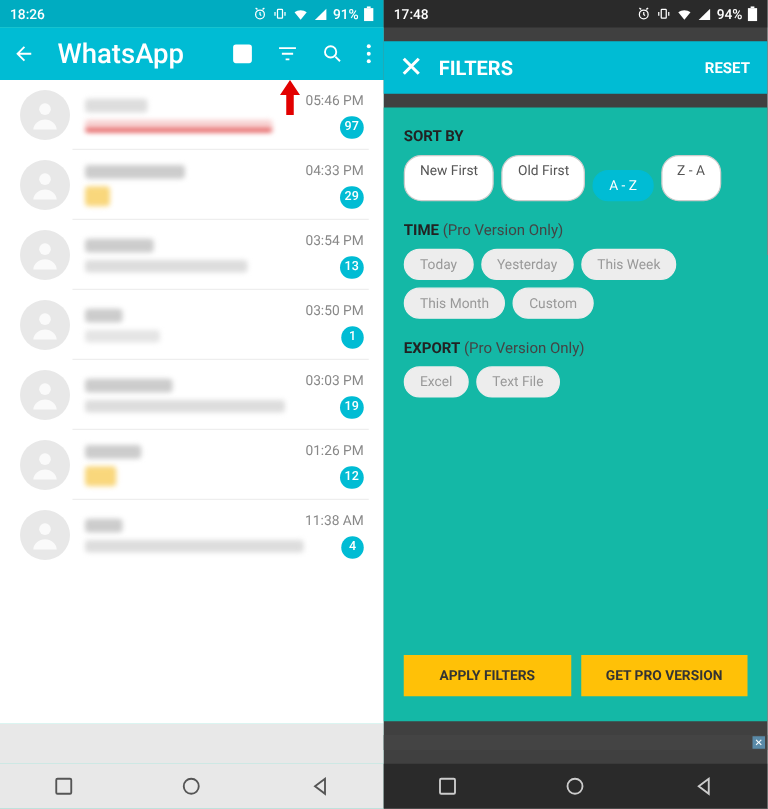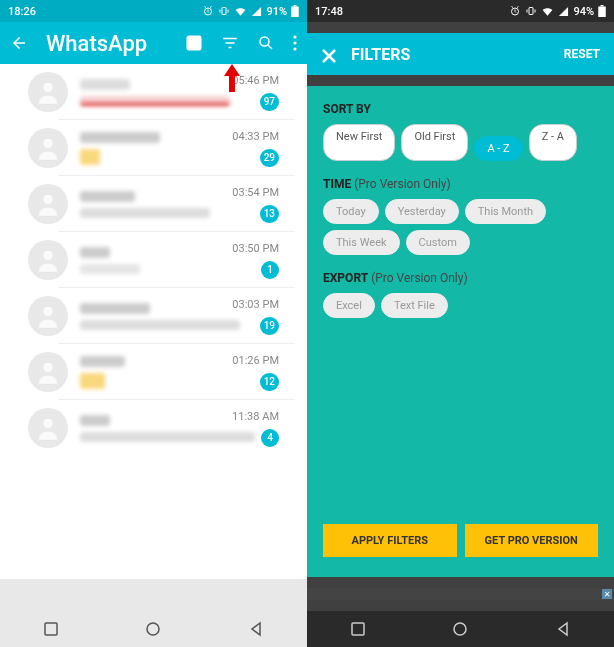--- a/index.html
+++ b/index.html
@@ -14,27 +14,27 @@
   .status-right svg, .status-right span.icon { color: #fff; }
   
   
   .app-bar { height: 42px; background: #00bcd4; display: flex; align-items: center; padding: 0 10px; color: #fff; }
   .app-bar .title { font-size: 22px; font-weight: 500; margin-left: 18px; flex: 1; }
   .app-bar .actions { display: flex; align-items: center; gap: 18px; }
   .app-bar svg { fill: #fff; }
   
   
   .filter-bar { height: 42px; background: #00bcd4; display: flex; align-items: center; padding: 0 14px; color: #fff; justify-content: space-between; }
-  .filter-bar .left { display: flex; align-items: flex-end; gap: 14px; }
+  .filter-bar .left { display: flex; align-items: flex-start; gap: 14px; }
   .filter-bar .title { font-size: 16px; font-weight: 700; }
   .filter-bar .reset { font-size: 12px; font-weight: 700; }
   
   
   .chat-list { flex: 1; overflow: hidden; background: #fff; }
-  .chat-item { display: flex; align-items: center; padding: 8px 28px; position: relative; }
+  .chat-item { display: flex; align-items: center; padding: 8px 16px; position: relative; }
   .chat-item:not(:last-child)::after { content: ""; position: absolute; bottom: 0; left: 58px; right: 12px; height: 1px; background: #eee; }
   .avatar { width: 40px; height: 40px; border-radius: 50%; background: #e8e8e8; display: flex; align-items: center; justify-content: center; flex-shrink: 0; }
   .avatar svg { fill: #fafafa; }
   .chat-content { flex: 1; margin-left: 12px; min-width: 0; }
   .chat-name { height: 11px; border-radius: 3px; margin-bottom: 6px; filter: blur(2px); }
   .chat-msg { height: 10px; border-radius: 3px; filter: blur(2px); }
   .chat-meta { display: flex; flex-direction: column; align-items: flex-end; gap: 6px; margin-left: 8px; }
   .chat-time { font-size: 11px; color: #888; }
   .badge { background: #00bcd4; color: #fff; border-radius: 9px; min-width: 18px; height: 18px; font-size: 10px; display: flex; align-items: center; justify-content: center; padding: 0 4px; font-weight: 500; }
   
@@ -296,22 +296,22 @@
       <span class="chip">New First</span>
       <span class="chip">Old First</span>
       <span class="chip active">A - Z</span>
       <span class="chip">Z - A</span>
     </div>
 
     <div class="section-title"><span>TIME</span><span class="sub"> (Pro Version Only)</span></div>
     <div class="chip-row">
       <span class="chip disabled">Today</span>
       <span class="chip disabled">Yesterday</span>
+      <span class="chip disabled">This Week</span>
       <span class="chip disabled">This Month</span>
-      <span class="chip disabled">This Week</span>
       <span class="chip disabled">Custom</span>
     </div>
 
     <div class="section-title"><span>EXPORT</span><span class="sub"> (Pro Version Only)</span></div>
     <div class="chip-row">
       <span class="chip disabled">Excel</span>
       <span class="chip disabled">Text File</span>
     </div>
 
     <div class="filters-spacer"></div>

